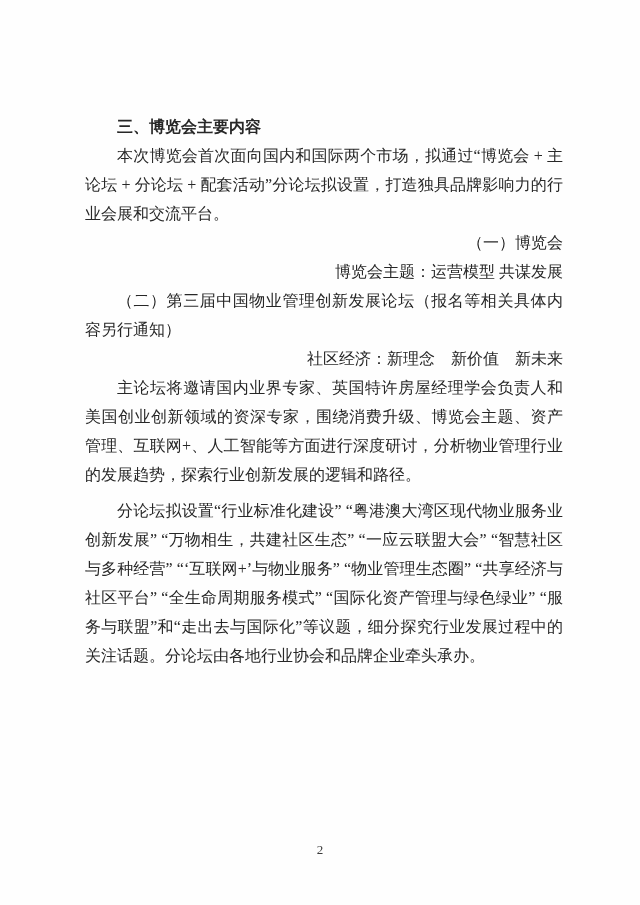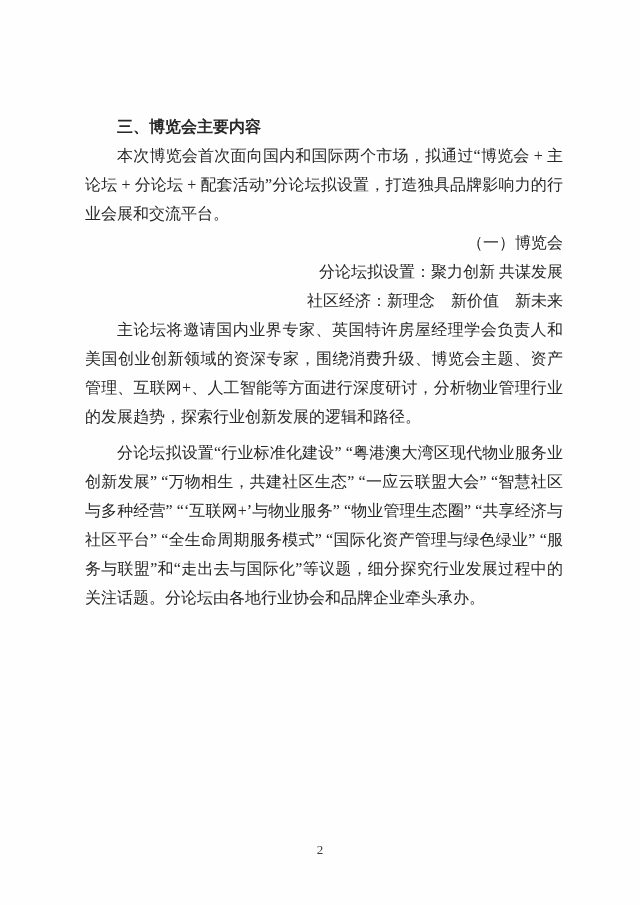--- a/index.html
+++ b/index.html
@@ -52,19 +52,20 @@
   }
 </style>
 </head>
 <body>
 
 <div class="page">
   <div class="content">
       <p class="para heading">三、博览会主要内容</p>
       <p class="para body">本次博览会首次面向国内和国际两个市场，拟通过“博览会 + 主论坛 + 分论坛 + 配套活动”分论坛拟设置，打造独具品牌影响力的行业会展和交流平台。</p>
       <p class="para theme">（一）博览会</p>
-      <p class="para theme">分论坛拟设置：聚力创新 共谋发展</p>
+      <p class="para theme">博览会主题：运营模型 共谋发展</p>
+      <p class="para body">（二）第三届中国物业管理创新发展论坛（报名等相关具体内容另行通知）</p>
       <p class="para theme">社区经济：新理念　新价值　新未来</p>
       <p class="para body">主论坛将邀请国内业界专家、英国特许房屋经理学会负责人和美国创业创新领域的资深专家，围绕消费升级、博览会主题、资产管理、互联网+、人工智能等方面进行深度研讨，分析物业管理行业的发展趋势，探索行业创新发展的逻辑和路径。</p>
       <p class="para body spaced">分论坛拟设置“行业标准化建设” “粤港澳大湾区现代物业服务业创新发展” “万物相生，共建社区生态” “一应云联盟大会” “智慧社区与多种经营” “‘互联网+’与物业服务” “物业管理生态圈” “共享经济与社区平台” “全生命周期服务模式” “国际化资产管理与绿色绿业” “服务与联盟”和“走出去与国际化”等议题，细分探究行业发展过程中的关注话题。分论坛由各地行业协会和品牌企业牵头承办。</p>
     </div>
   <div class="page-number">2</div>
 </div>
 
 </body></html>

